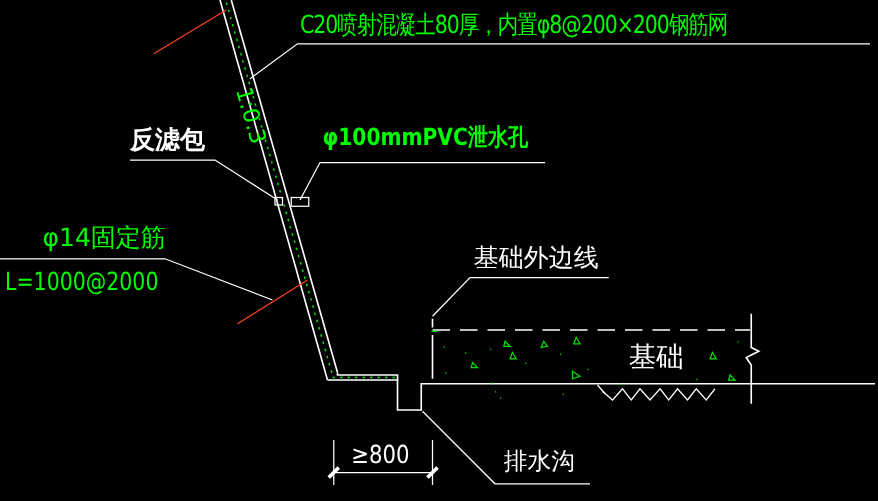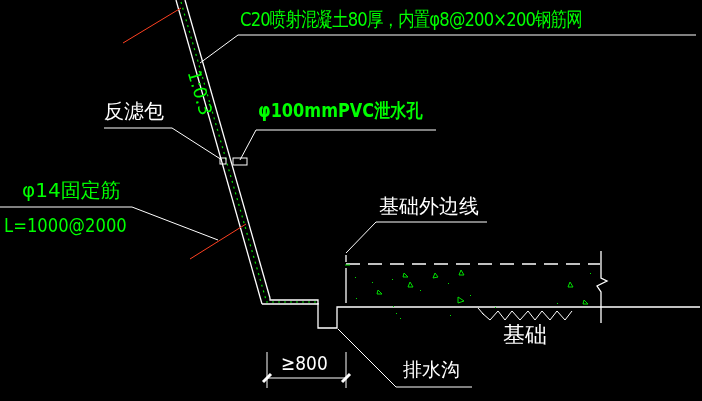--- a/index.html
+++ b/index.html
@@ -101,27 +101,27 @@
     <line x1="267" y1="378" x2="346" y2="378"></line>
     <line x1="263" y1="382" x2="271" y2="374" stroke-width="3"></line>
     <line x1="342" y1="382" x2="350" y2="374" stroke-width="3"></line>
   </g>
 </svg>
 
 <div class="lbl green" style="left:240px; top:9px; font-size:20px; transform:scaleX(0.82); transform-origin:left top; letter-spacing:-1px;">C20喷射混凝土80厚，内置φ8@200×200钢筋网</div>
 
 <div class="lbl green" style="left:202px; top:68px; font-size:18px; transform:rotate(74deg); transform-origin:left top;">1:0.3</div>
 
-<div class="lbl white" style="left:104px; top:101px; font-size:20px;">反滤包</div>
+<div class="lbl white" style="left:104px; top:101px; font-size:20px;font-weight:bold;">反滤包</div>
 
 <div class="lbl green" style="left:258px; top:101px; font-size:19px; transform:scaleX(0.85); transform-origin:left top; font-weight:bold;">φ100mmPVC泄水孔</div>
 
-<div class="lbl green" style="left:22px; top:180px; font-size:20px;">φ14固定筋</div>
+<div class="lbl green" style="left:34px; top:180px; font-size:20px;">φ14固定筋</div>
 
 <div class="lbl green" style="left:4px; top:215px; font-size:20px; transform:scaleX(0.82); transform-origin:left top;">L=1000@2000</div>
 
 <div class="lbl white" style="left:379px; top:196px; font-size:20px;">基础外边线</div>
 
-<div class="lbl white" style="left:503px; top:276px; font-size:22px;margin-top:48px;">基础</div>
+<div class="lbl white" style="left:503px; top:276px; font-size:22px;">基础</div>
 
 <div class="lbl white" style="left:281px; top:353px; font-size:20px; transform:scaleX(0.85); transform-origin:left top;">≥800</div>
 
 <div class="lbl white" style="left:403px; top:360px; font-size:19px;">排水沟</div>
 
 </body></html>

